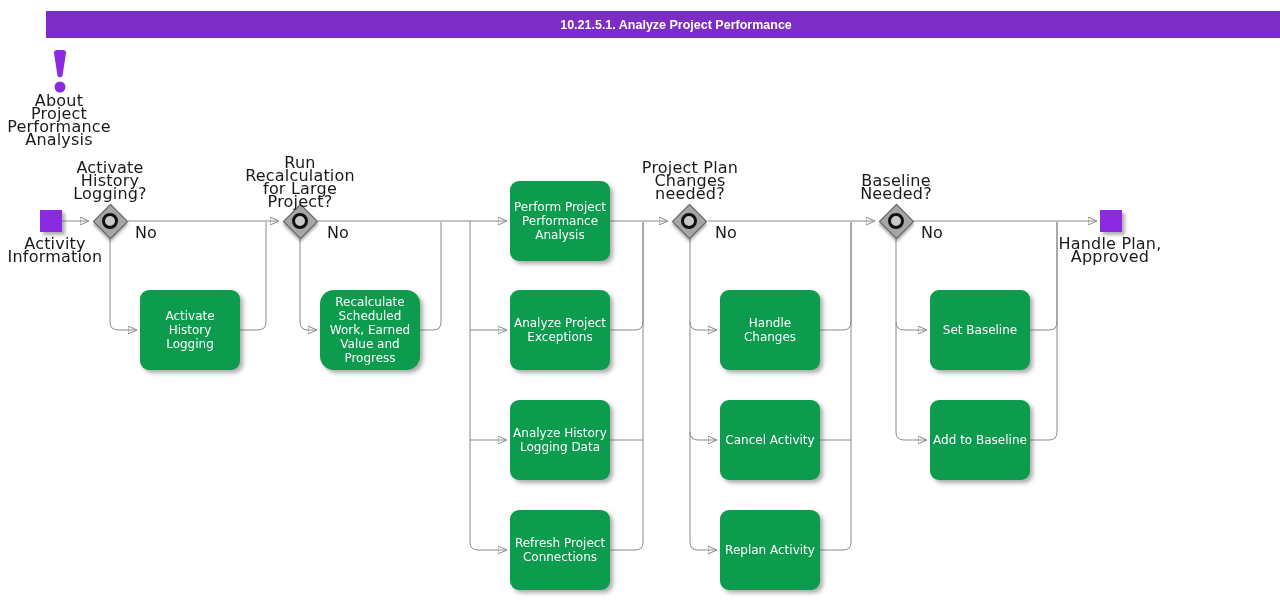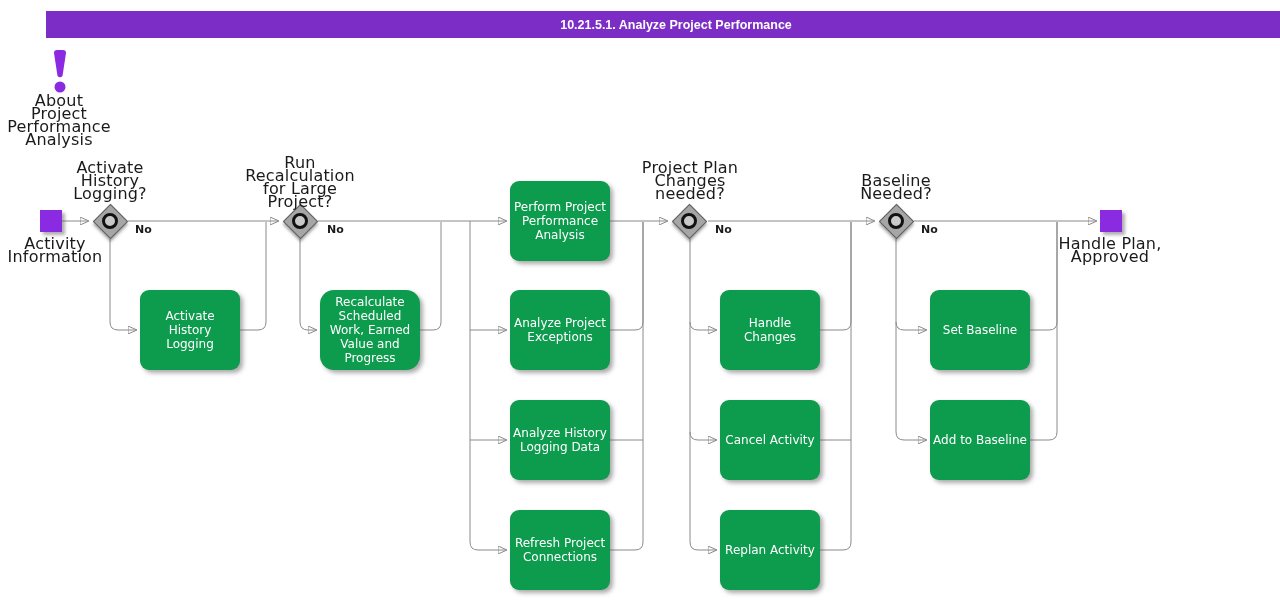--- a/index.html
+++ b/index.html
@@ -18,21 +18,21 @@
     font-family:"Liberation Sans",sans-serif;font-size:12.5px;font-weight:bold;margin-left:36px;
   }
 
   svg.connectors{position:absolute;left:0;top:0;pointer-events:none;}
   svg.connectors path{stroke:var(--connector);stroke-width:1;fill:none;}
 
   .lbl{
     position:absolute;color:var(--label_text);font-size:16px;line-height:13px;
     text-align:center;white-space:pre-line;letter-spacing:.2px;
   }
-  .no-lbl{position:absolute;color:var(--label_text);font-size:11px;font-weight:bold;}
+  .no-lbl{position:absolute;color:var(--label_text);font-size:16px;}
 
   .evt{
     position:absolute;width:22px;height:22px;background:var(--node_purple);
     box-shadow:3px 3px 3px rgba(80,80,80,.45);
   }
 
   .task{
     position:absolute;width:100px;height:80px;border-radius:9px;
     background:var(--task_green);color:var(--task_text);
     box-shadow:3px 3px 4px rgba(90,90,90,.5);

